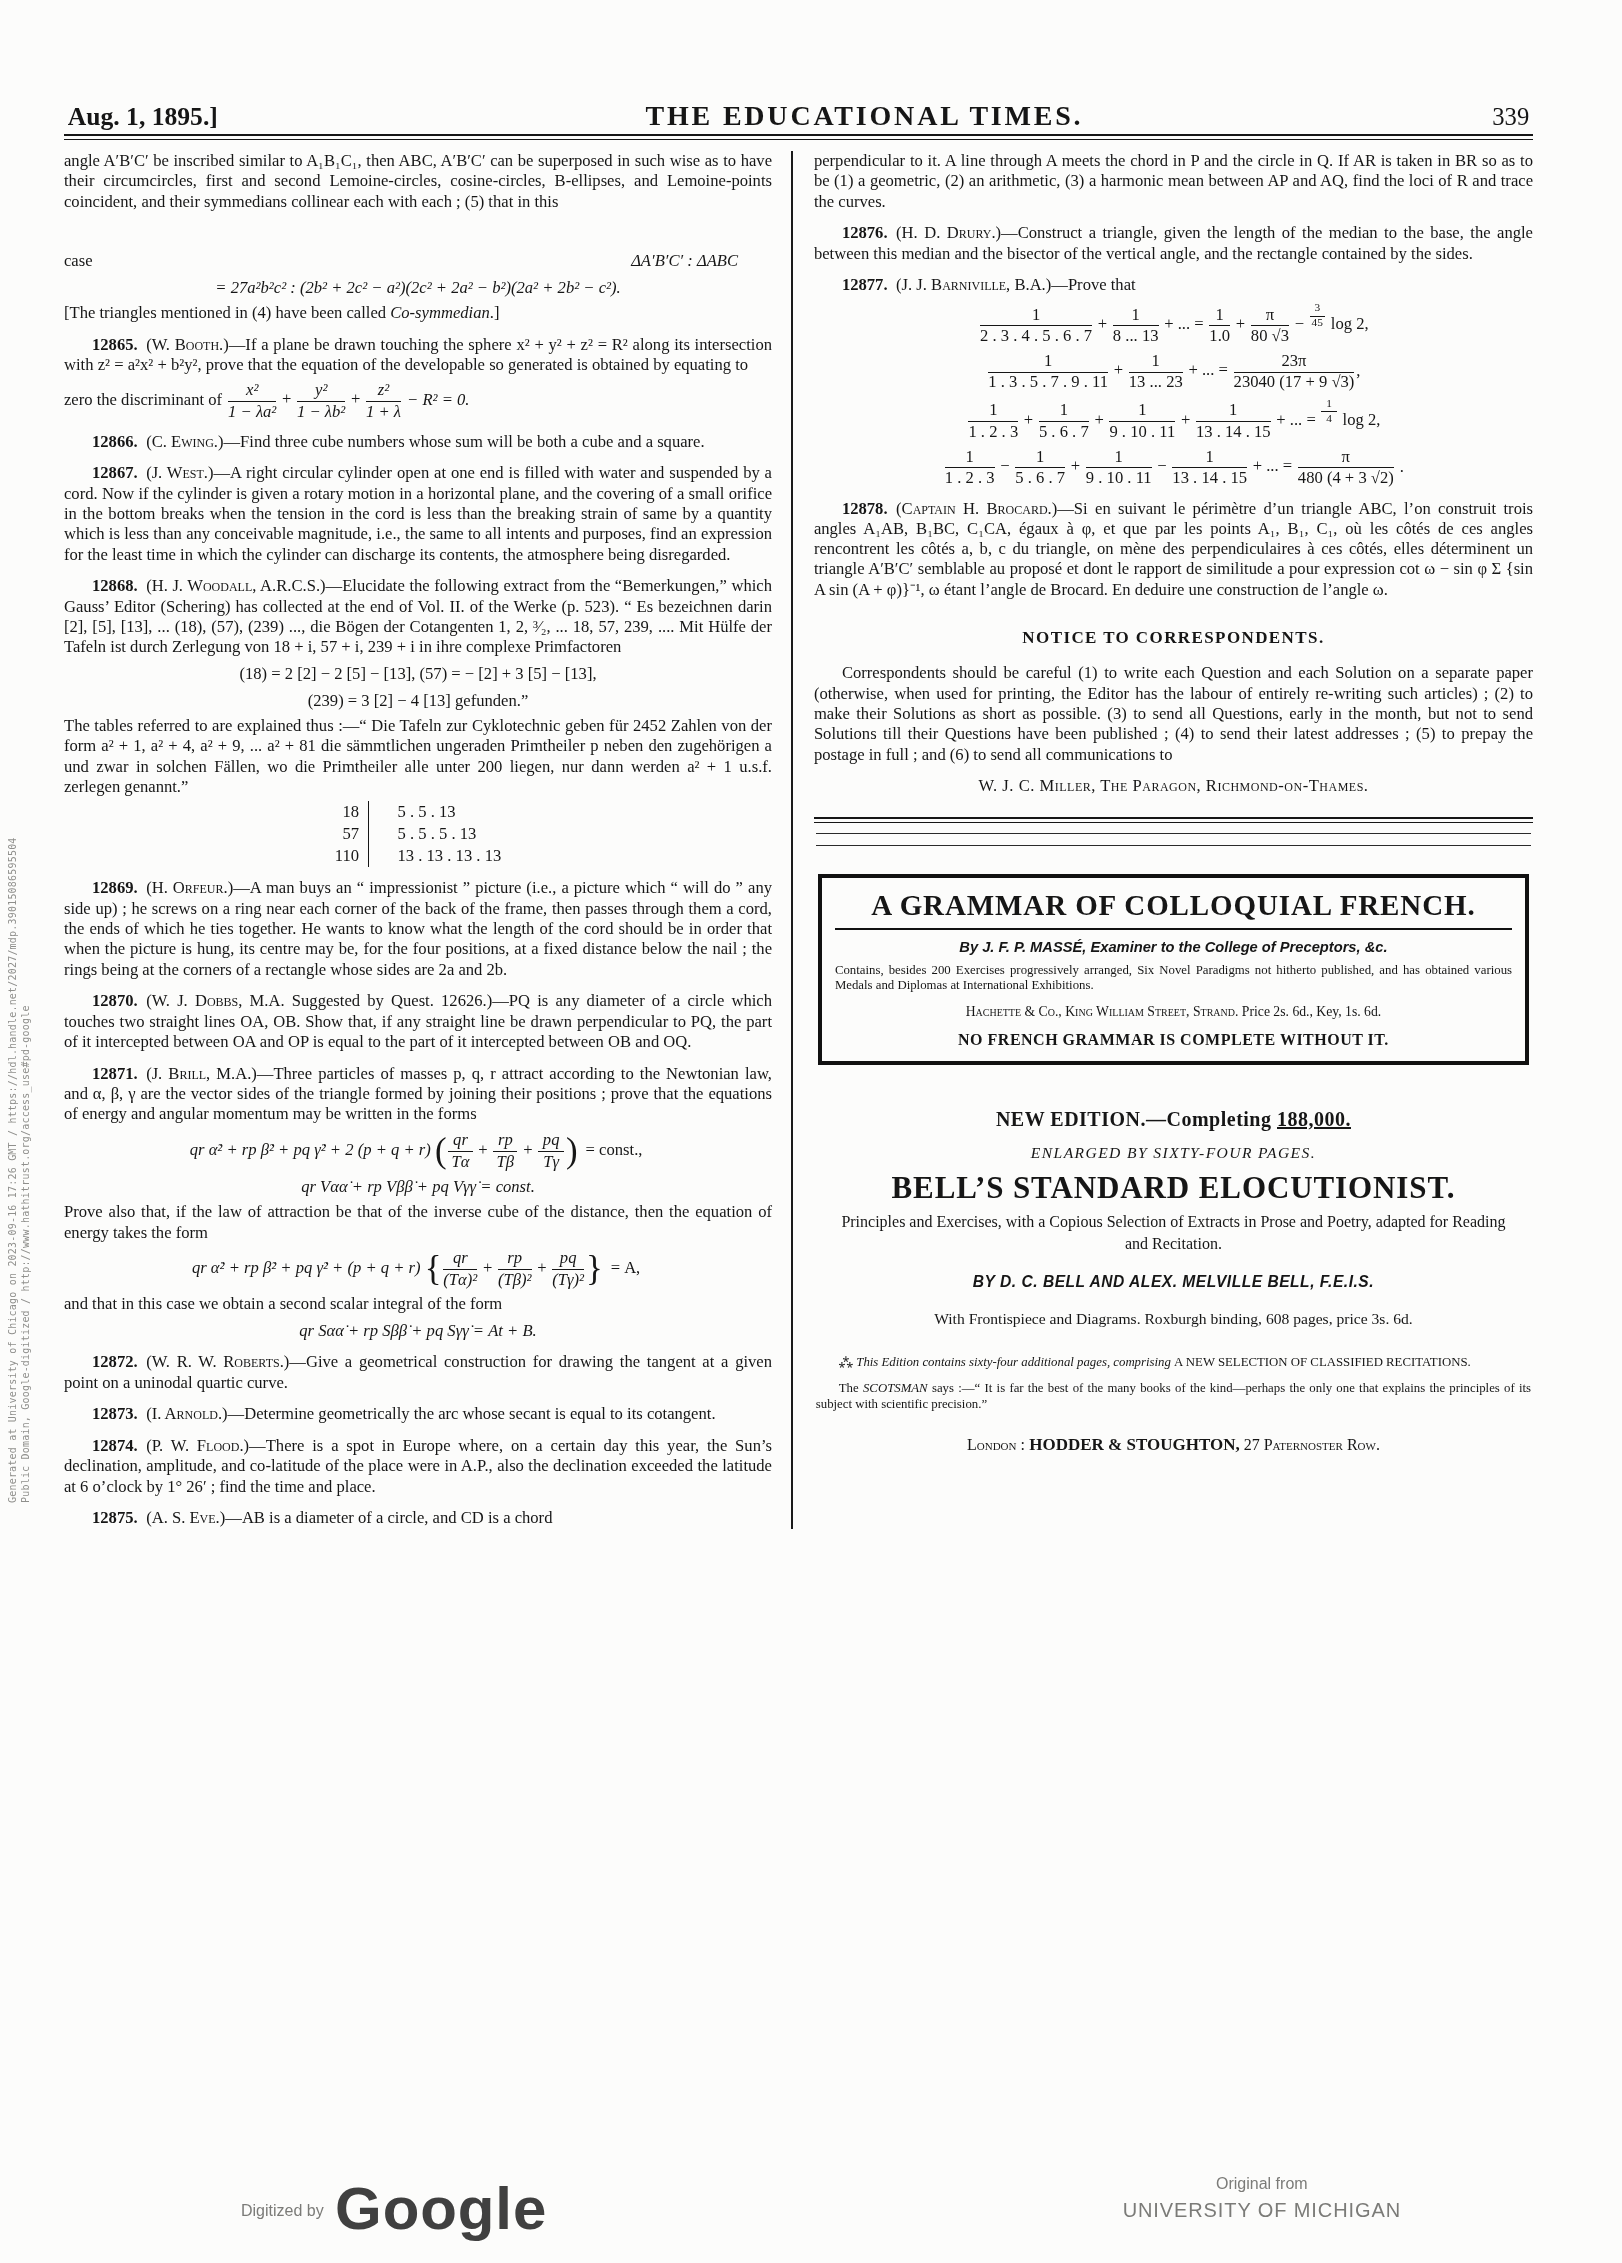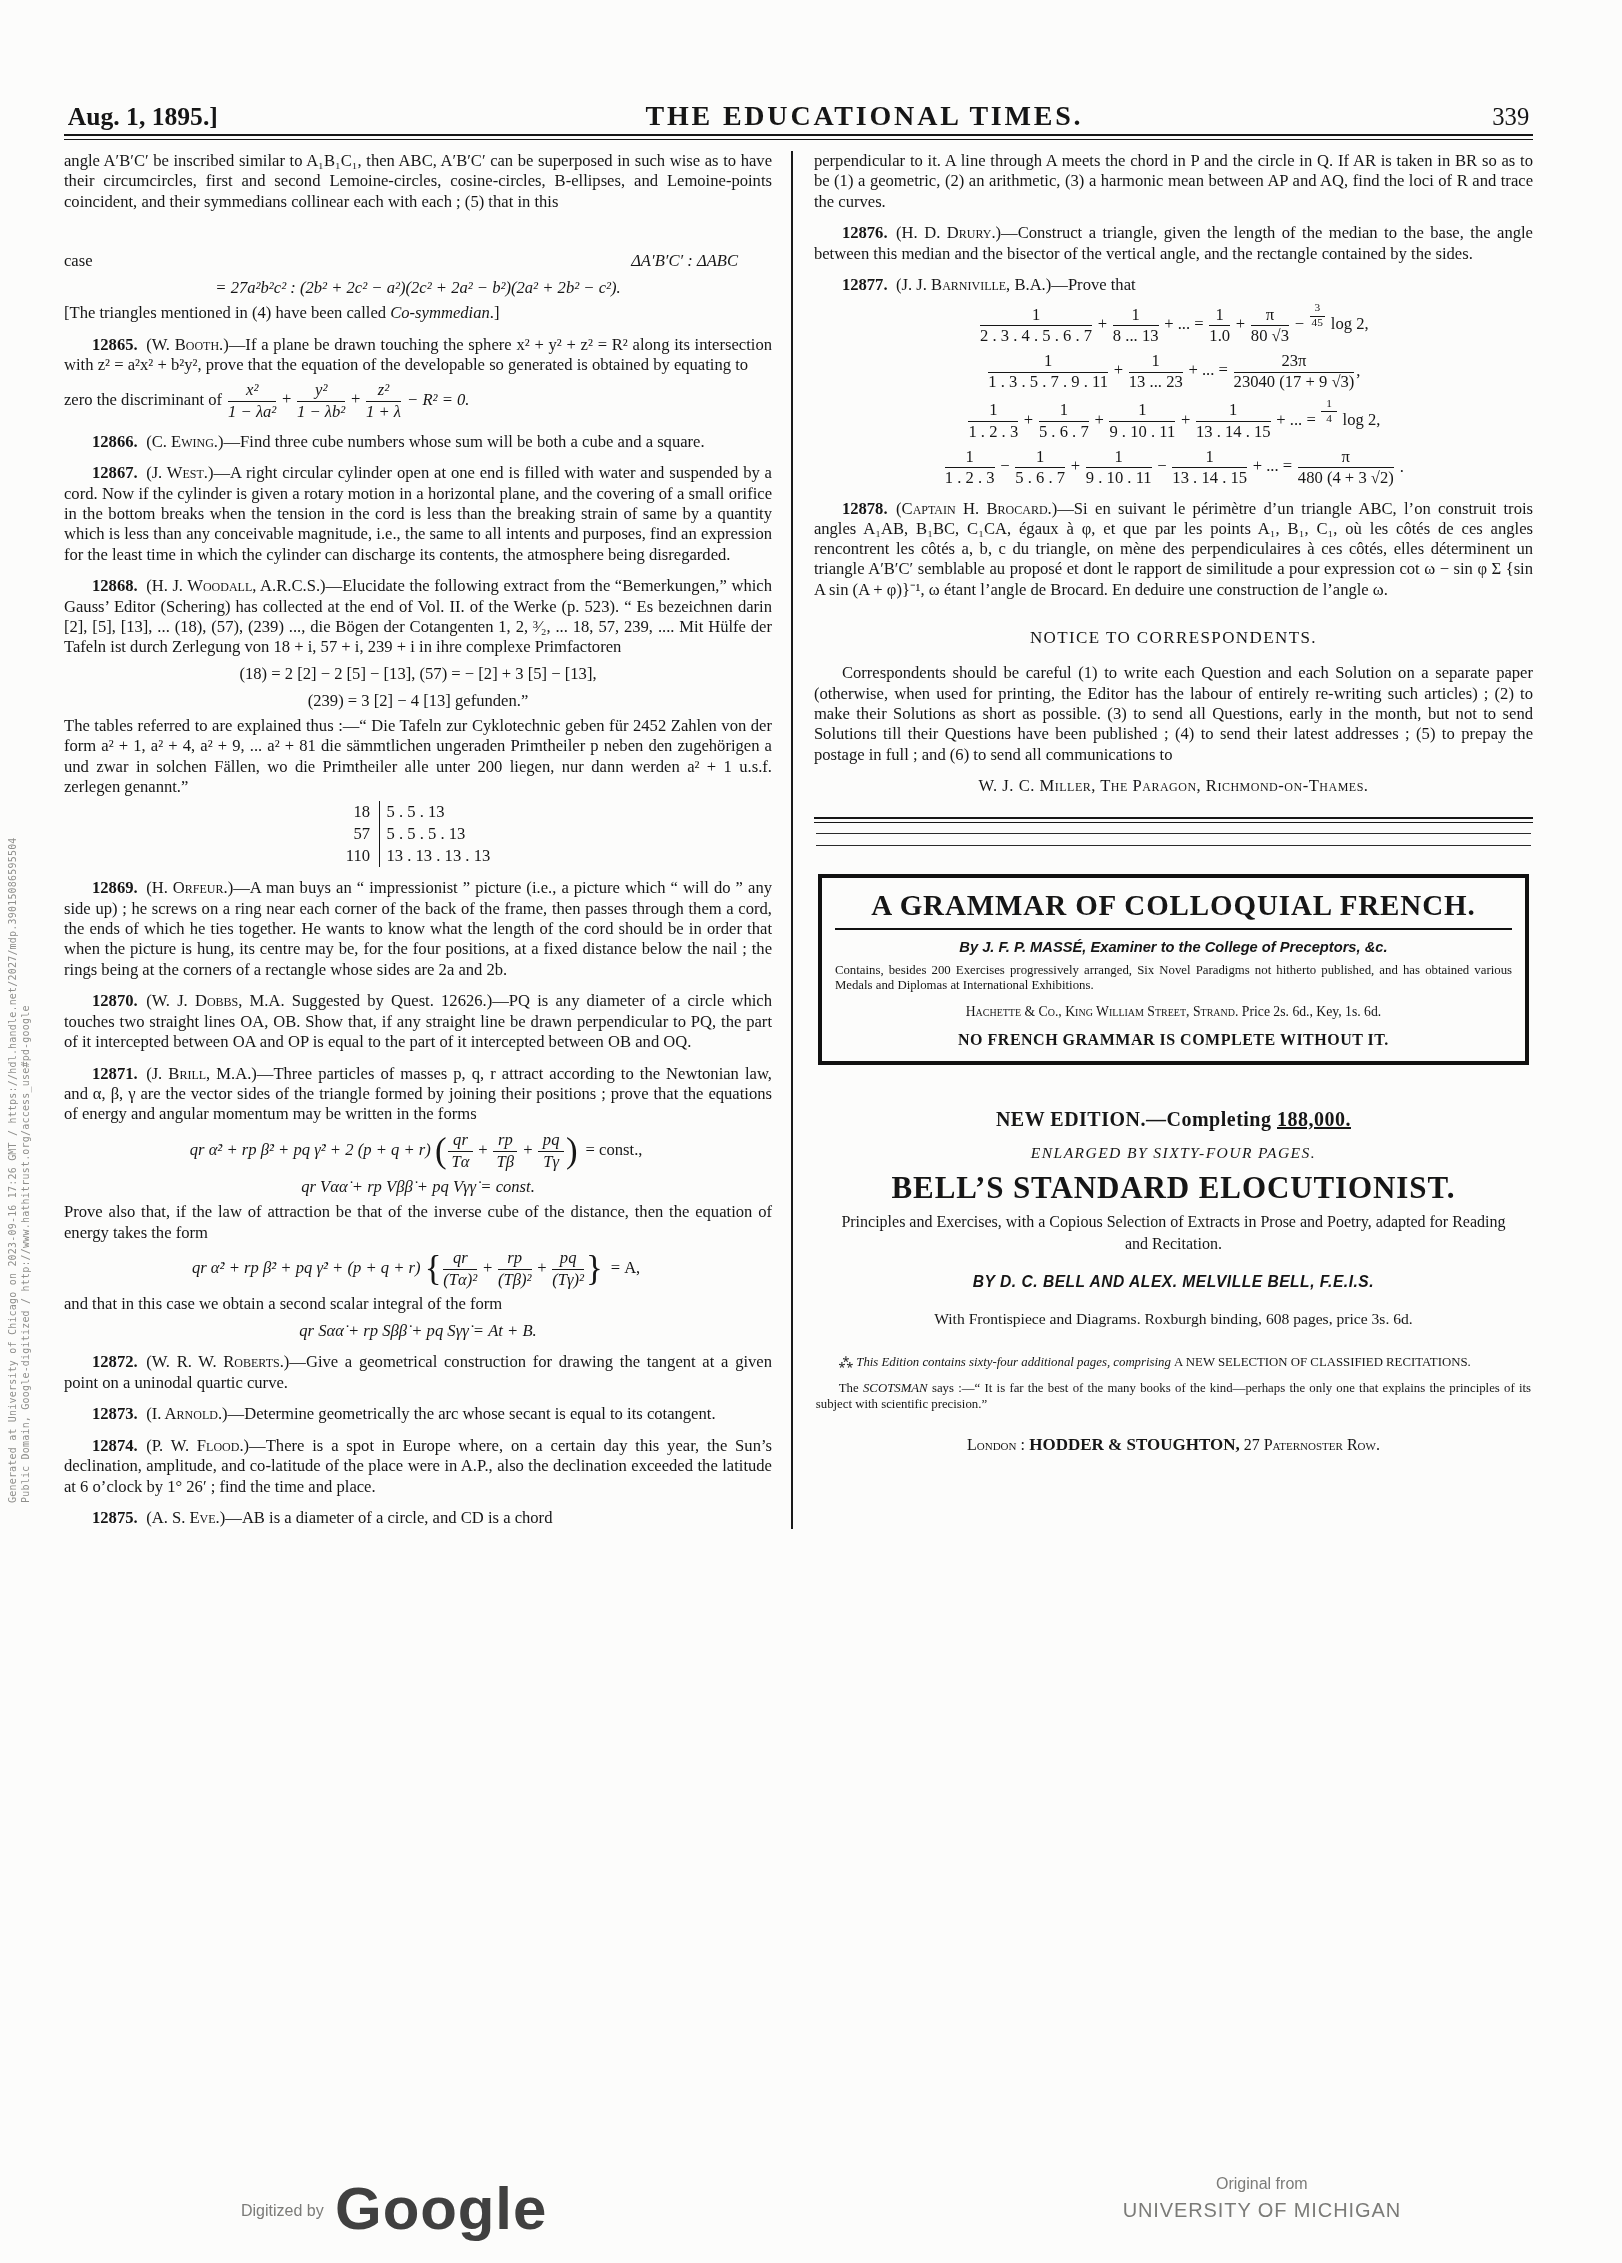--- a/index.html
+++ b/index.html
@@ -41,24 +41,24 @@
   .sep { padding:0 3.8px; }
   .bigwrap { font-size:210%; font-weight:normal; vertical-align:middle; line-height:0; }
   .caseline { display:flex; justify-content:space-between; padding-right:34px; text-indent:0;margin-top:39px; }
 
   
   .table-caption { text-align:center; margin-top:9.5px; text-indent:0; }
   .tcap { display:inline-block; border-bottom:1.9px solid #161616; padding:0 32px 2.8px; }
   table.extract { margin:3.8px auto 1.9px; border-collapse:collapse; }
   table.extract td { padding:0 1.9px; line-height:22px; }
   table.extract td.l { text-align:right; padding-right:8.5px; border-right:1.9px solid #161616; }
-  table.extract td.r { padding-left:7px; text-align:left;margin-top:48px; }
-
-  
-  .corr-head { text-align:center; font-weight:normal; letter-spacing:1.4px; margin:28px 0 15px; font-size:17px; text-indent:0; }
+  table.extract td.r { padding-left:29px; text-align:left;margin-top:48px; }
+
+  
+  .corr-head { text-align:center; font-weight:bold; letter-spacing:1.4px; margin:28px 0 15px; font-size:17px; text-indent:0; }
   .corr-sig { text-align:center; font-variant:small-caps; margin-top:11.4px; text-indent:0; letter-spacing:0.5px; }
   .sect-rule { margin:21px 0 0; height:2.8px; border-top:2.4px solid #161616; border-bottom:1.1px solid #161616; }
   .notice-block { font-style:italic; font-size:20.3px; line-height:31px; text-align:center; margin:21px 5.7px 19px; text-indent:0; }
   .rule-thin { border-top:1.5px solid #2a2a2a; margin:9.5px 1.9px 0; }
 
   .adbox { border:4.7px solid #111; margin:28px 3.8px 0; padding:9.5px 13.2px 11.4px; text-align:center; }
   .adbox-title { font-size:29px; font-weight:bold; letter-spacing:0.9px; line-height:34px; border-bottom:2.4px solid #111; padding-bottom:6.6px; }
   .adbox-by { font-family:"Liberation Sans", sans-serif; font-weight:bold; font-size:14.7px; margin-top:6.6px;font-style:italic; }
   .adbox-body { font-size:12.8px; line-height:15.6px; text-align:justify; margin-top:5.7px; }
   .adbox-pub { font-size:13.7px; margin-top:7.6px; }

